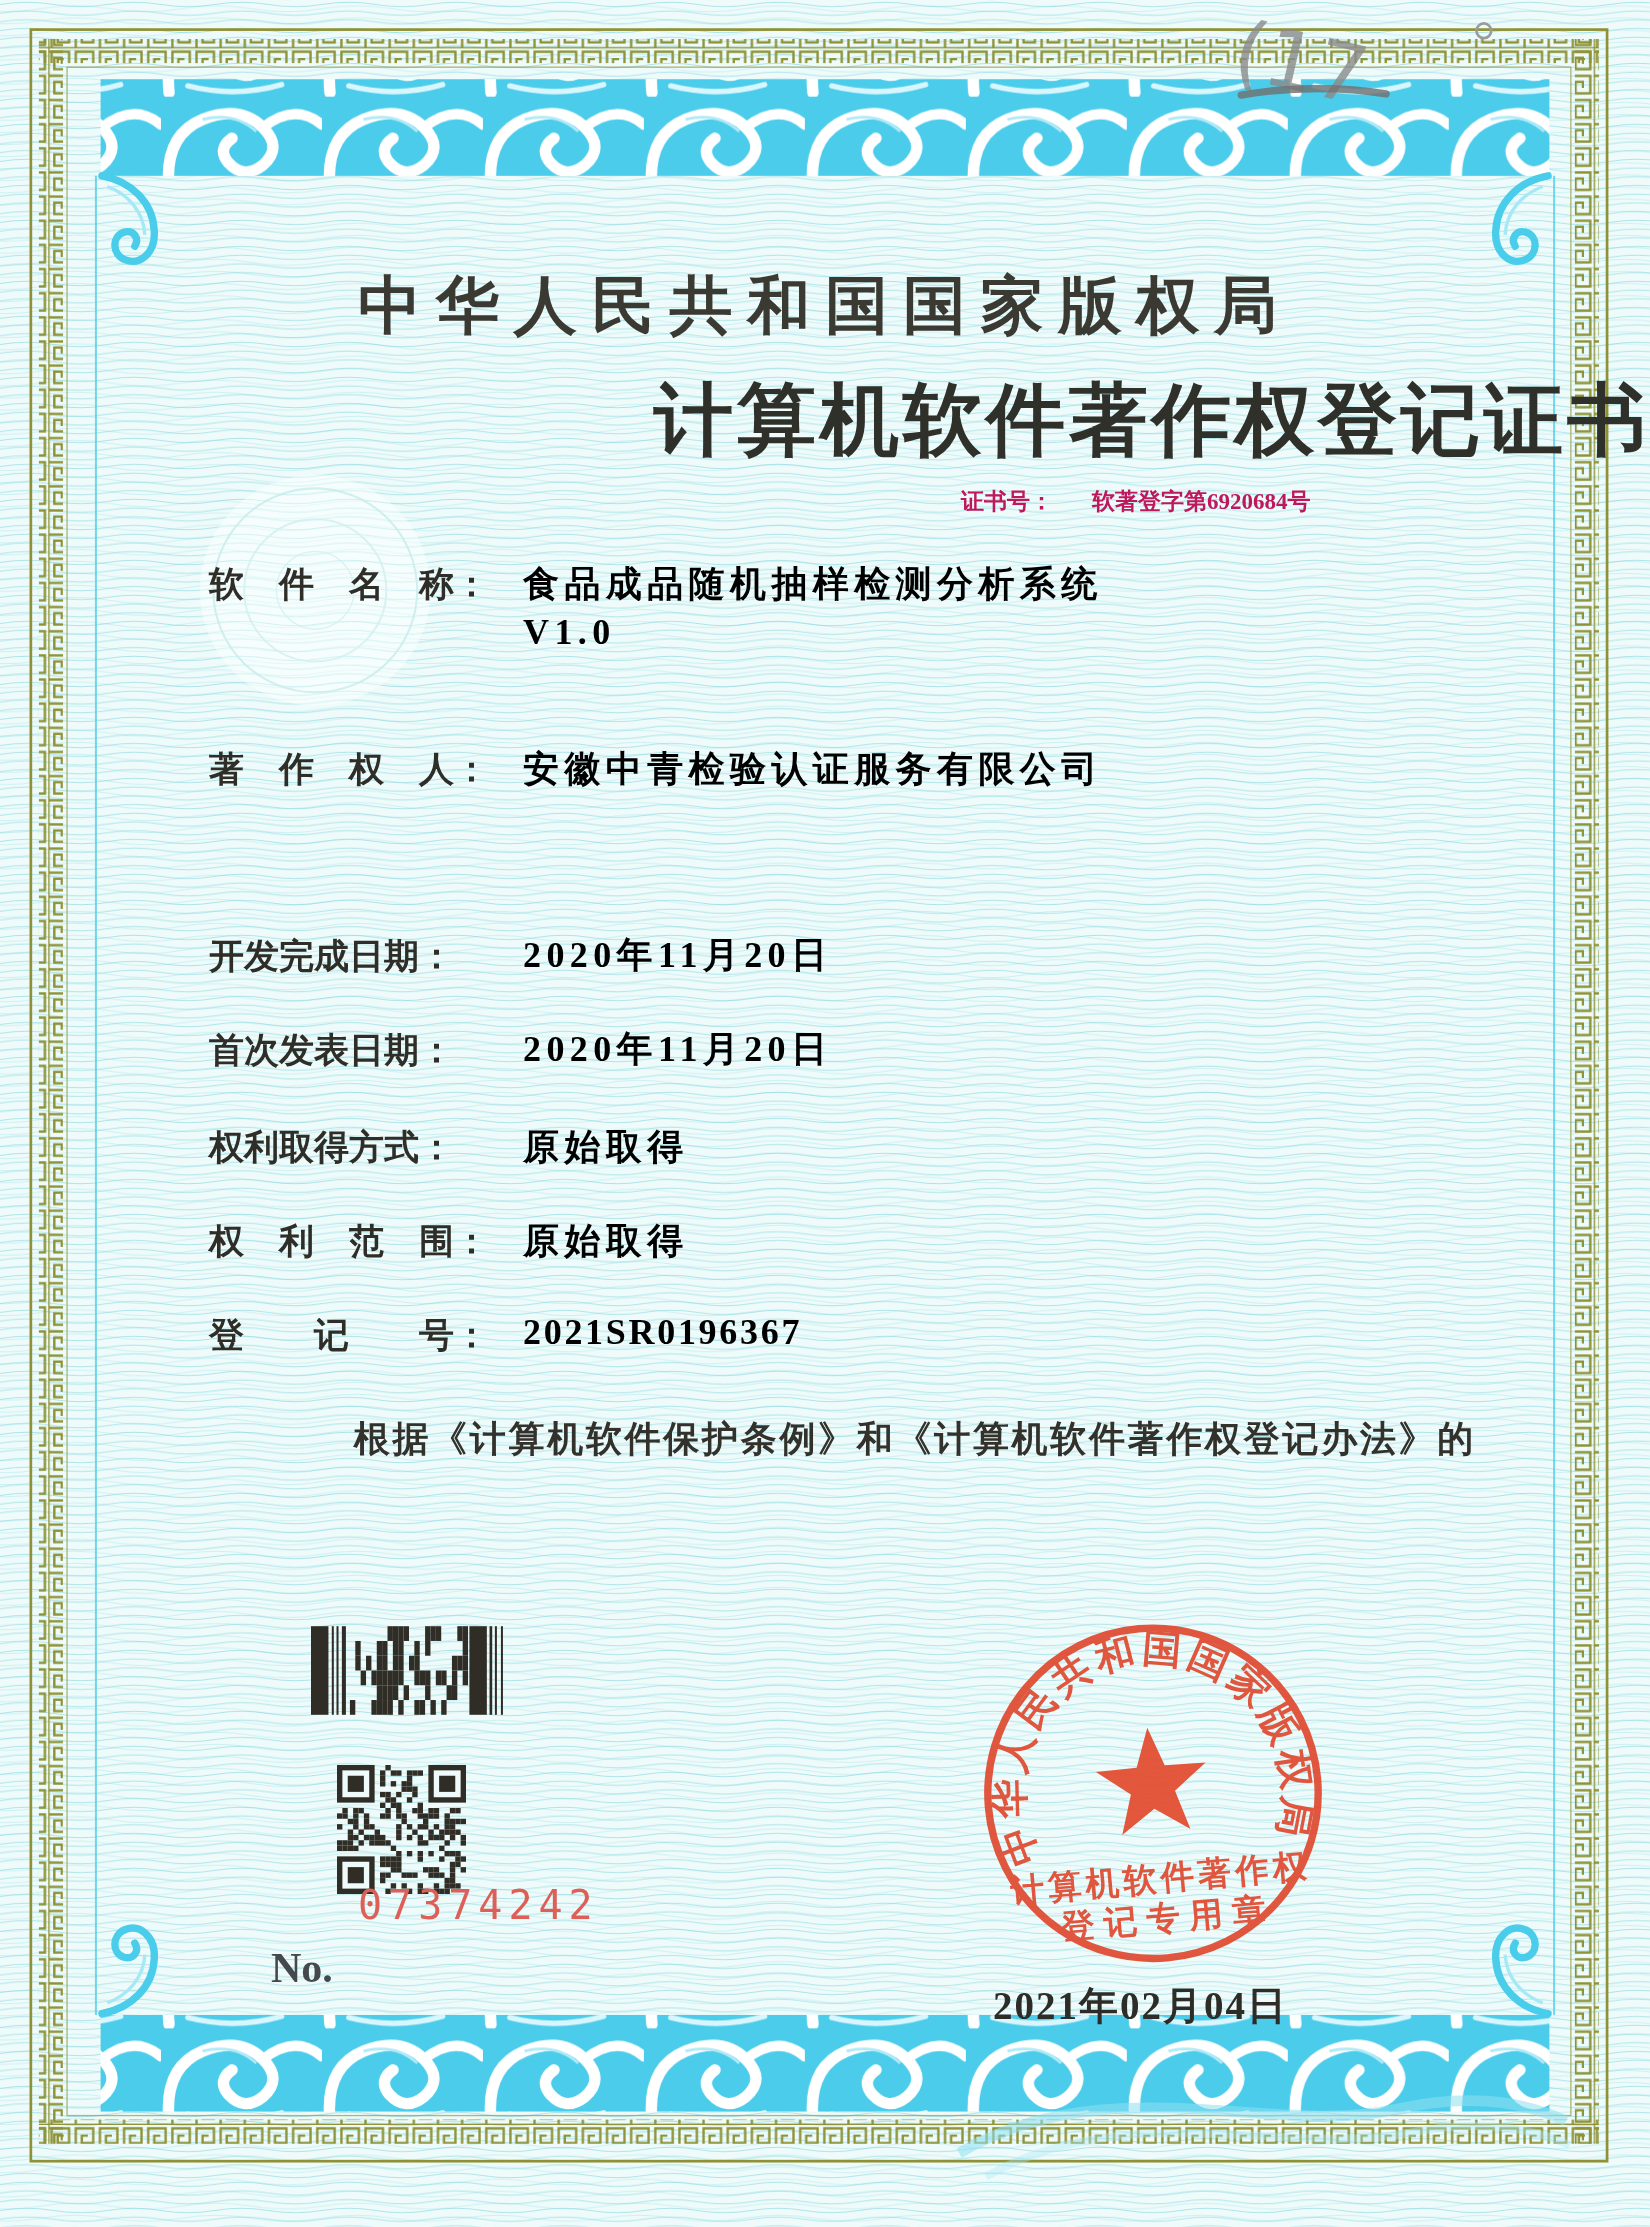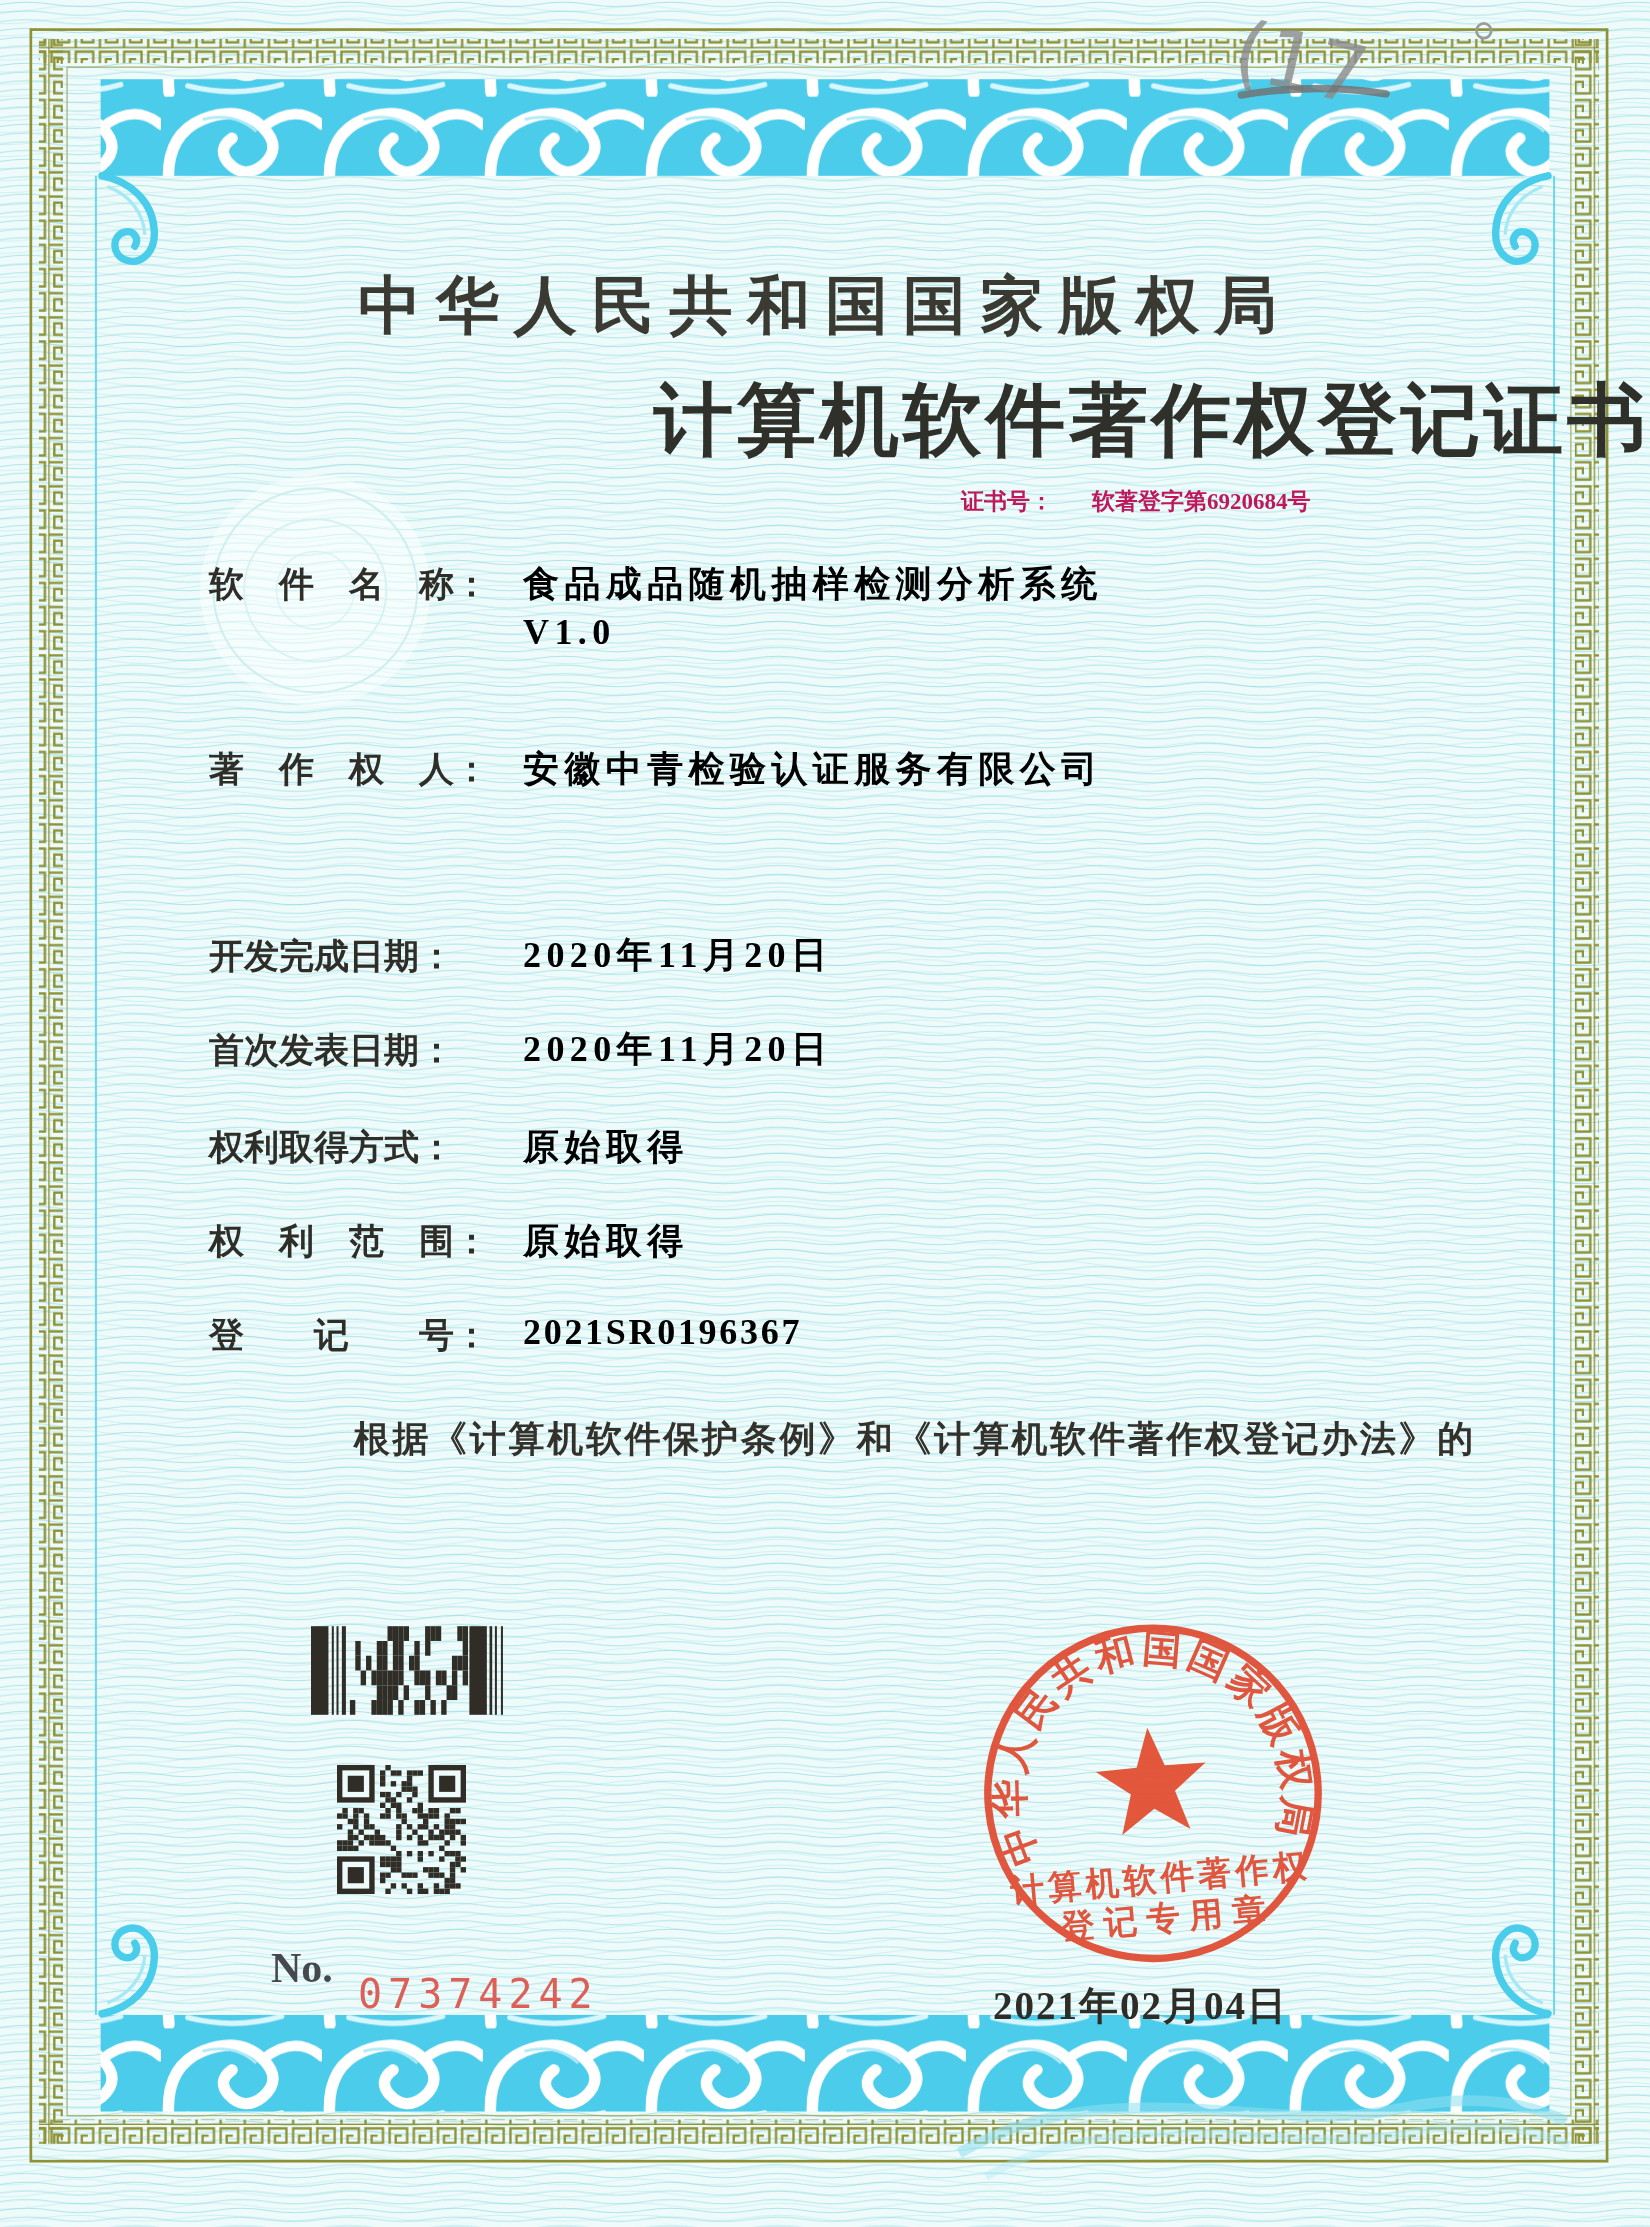--- a/index.html
+++ b/index.html
@@ -22,21 +22,21 @@
   .certno-line .gap{display:inline-block;width:39px;}
   .field-label{position:absolute;left:209px;font-size:35px;font-weight:bold;color:#2e2d27;white-space:nowrap;}
   .field-value{position:absolute;left:523px;font-size:36px;font-weight:bold;letter-spacing:5.4px;color:#000000;white-space:nowrap;}
   .field-value.num{letter-spacing:2.7px;}
   .statement{
     position:absolute;left:201px;width:1275px;font-size:36px;letter-spacing:2.7px;
     font-weight:600;color:#32312b;line-height:1.25;text-align:right;
   }
   .statement.first{text-indent:62px;}
   .serial-prefix{left:271px;top:1944px;font-size:42px;color:#45484d;font-weight:600;}
-  .serial-number{left:358px;top:1971px;font-size:40px;letter-spacing:6px;color:#dd6058;
+  .serial-number{left:358px;top:1882px;font-size:40px;letter-spacing:6px;color:#dd6058;
     font-family:"DejaVu Sans Mono","Liberation Mono",monospace;}
   .seal-date{left:993px;top:1966px;font-size:39px;font-weight:bold;letter-spacing:2px;color:#2d2c27;white-space:nowrap;margin-top:13px;}
 </style>
 </head>
 <body>
 
 <div class="page">
 
   <svg class="abs" style="left:0;top:0" width="1650" height="2227" viewBox="0 0 2460 3320">
     <defs>

